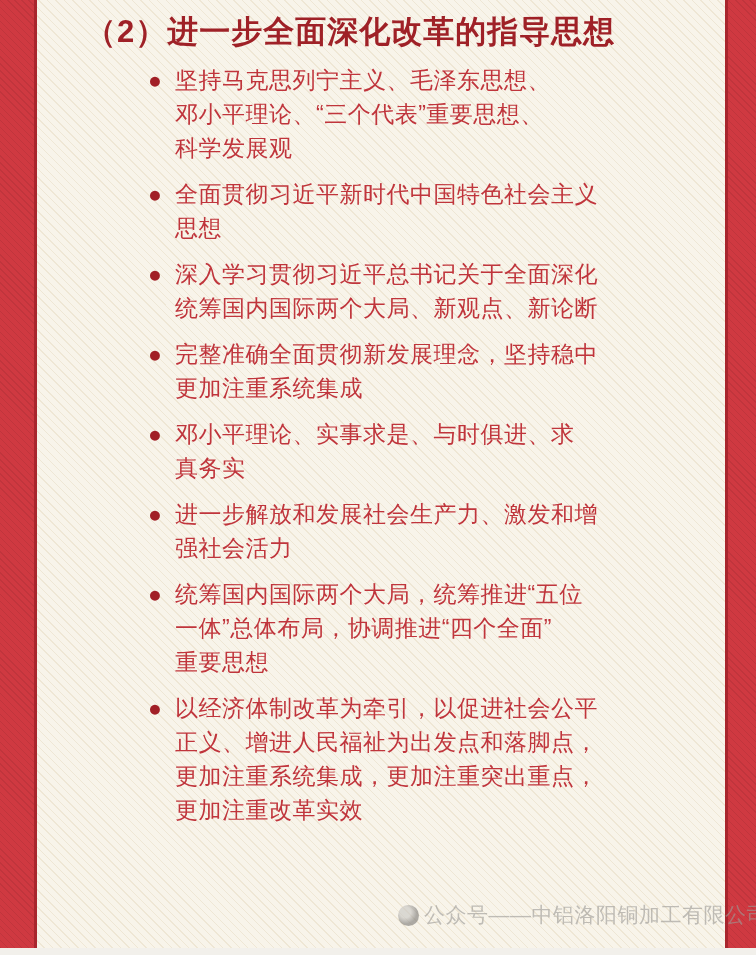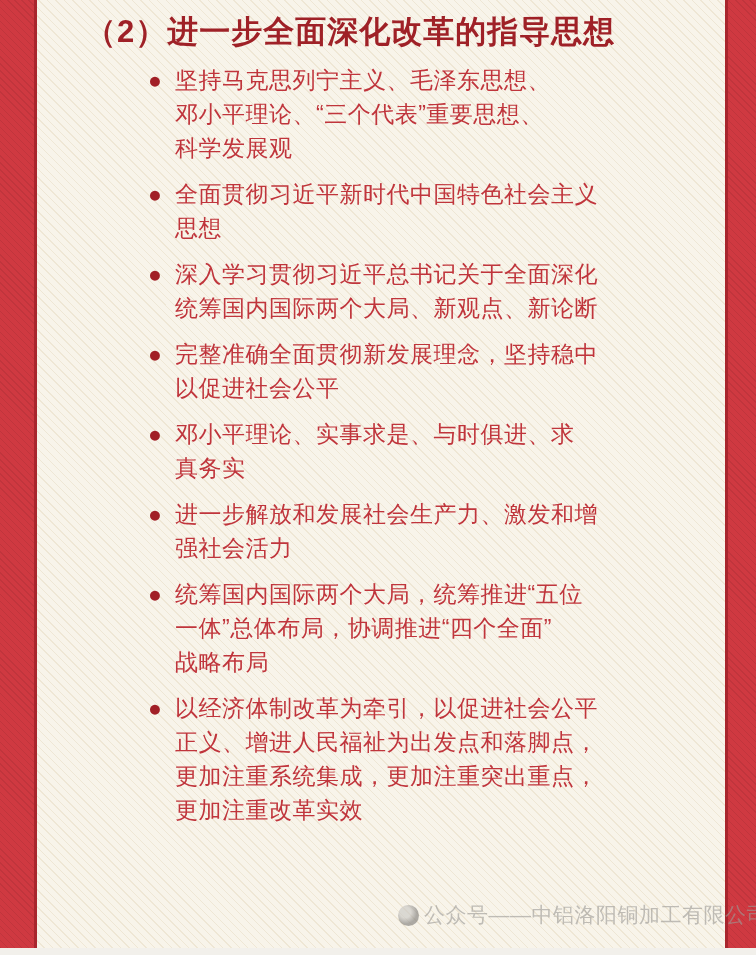--- a/index.html
+++ b/index.html
@@ -125,37 +125,37 @@
 思想</span>
         </li>
         <li class="bullet-item">
           <span class="bullet-marker">●</span>
           <span class="bullet-text">深入学习贯彻习近平总书记关于全面深化
 统筹国内国际两个大局、新观点、新论断</span>
         </li>
         <li class="bullet-item">
           <span class="bullet-marker">●</span>
           <span class="bullet-text">完整准确全面贯彻新发展理念，坚持稳中
-以促进社会公平</span>
+更加注重系统集成</span>
         </li>
         <li class="bullet-item">
           <span class="bullet-marker">●</span>
           <span class="bullet-text">邓小平理论、实事求是、与时俱进、求
 真务实</span>
         </li>
         <li class="bullet-item">
           <span class="bullet-marker">●</span>
           <span class="bullet-text">进一步解放和发展社会生产力、激发和增
 强社会活力</span>
         </li>
         <li class="bullet-item">
           <span class="bullet-marker">●</span>
           <span class="bullet-text">统筹国内国际两个大局，统筹推进“五位
 一体”总体布局，协调推进“四个全面”
-战略布局</span>
+重要思想</span>
         </li>
         <li class="bullet-item">
           <span class="bullet-marker">●</span>
           <span class="bullet-text">以经济体制改革为牵引，以促进社会公平
 正义、增进人民福祉为出发点和落脚点，
 更加注重系统集成，更加注重突出重点，
 更加注重改革实效</span>
         </li>
       </ul>
   </div>

